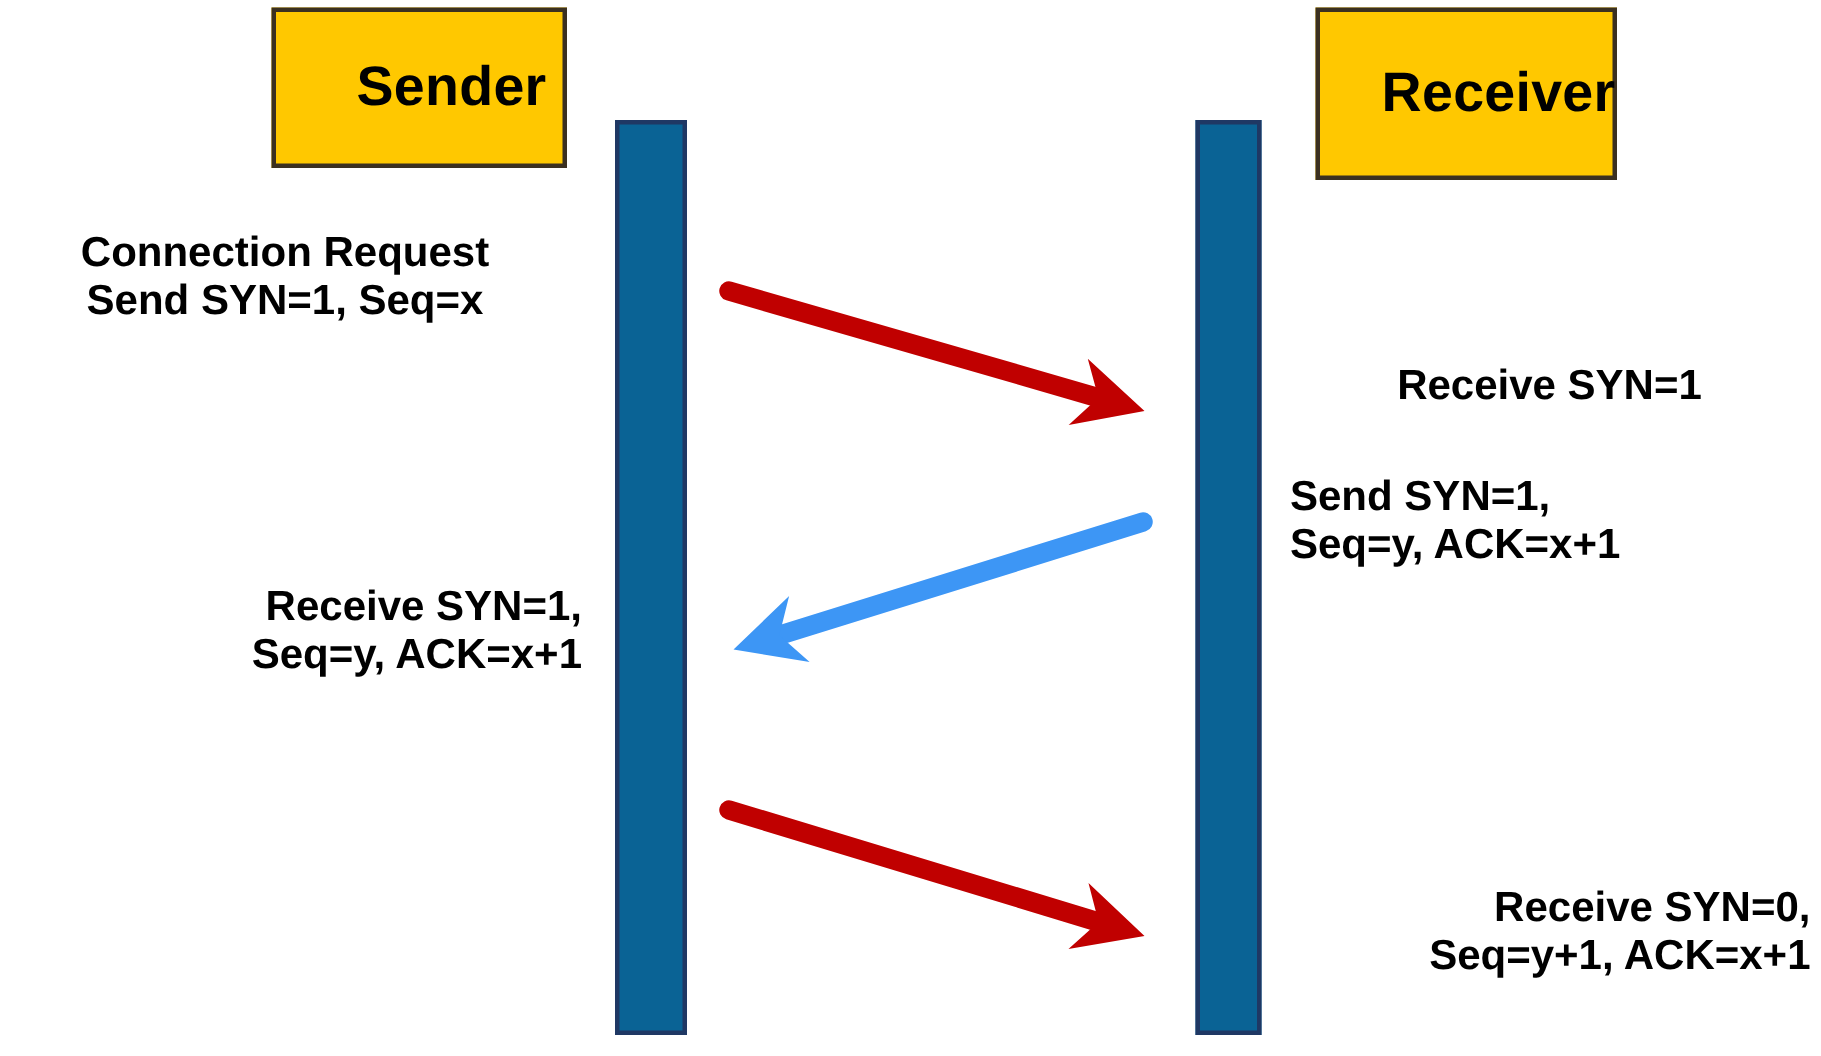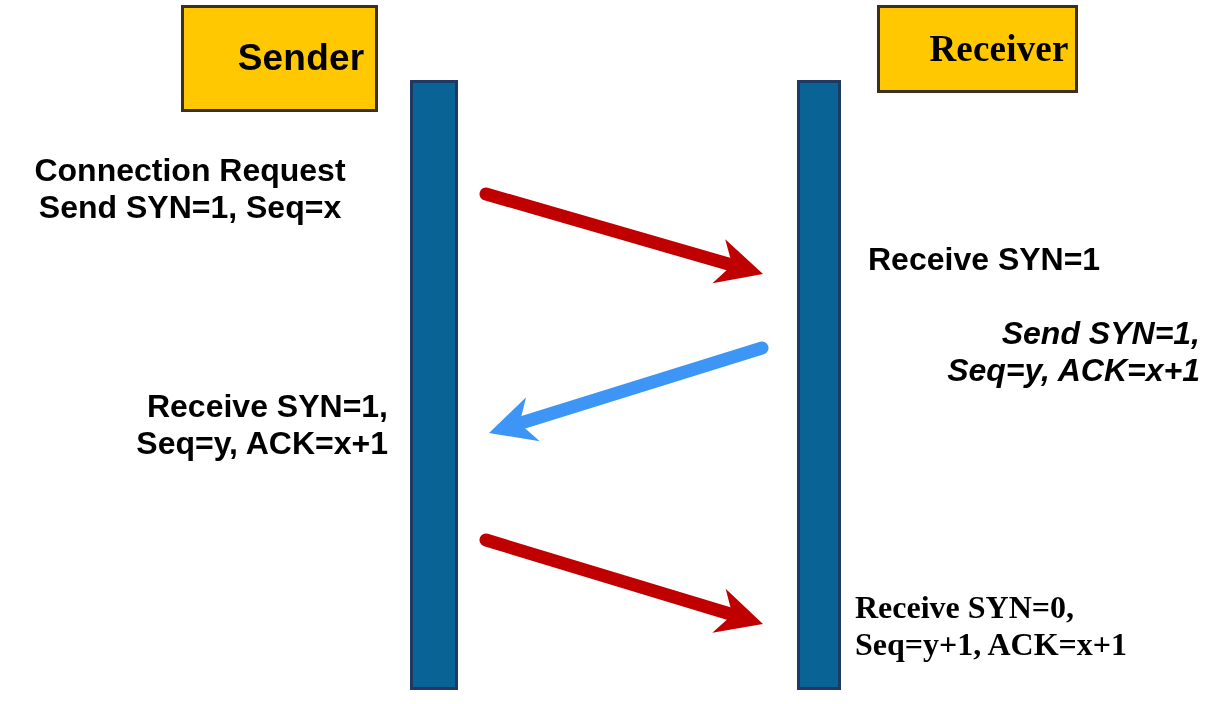--- a/index.html
+++ b/index.html
@@ -31,48 +31,48 @@
   .endpoint-label {
     font-size: 37px;
     font-weight: bold;
     color: #000000;
     letter-spacing: 0.2px;
     line-height: 1.1;
     white-space: nowrap;
     margin-left: 43px;
   }
   #sender-box  { left: 181px; top: 5px; width: 197px; height: 107px; }
-  #receiver-box{ left: 877px; top: 5px; width: 201px; height: 88px; font-family: Liberation Serif, serif; }
+  #receiver-box{ left: 877px; top: 5px; width: 201px; height: 115px; }
 
   
   .lifeline {
     position: absolute;
     background: #0A6395;
     border: 3px solid #1F3864;
     box-sizing: border-box;
   }
   #sender-lifeline   { left: 410px; top: 80px; width: 48px; height: 610px; }
   #receiver-lifeline { left: 797px; top: 80px; width: 44px; height: 610px; }
 
   
   .msg-block {
     position: absolute;
-    font-size: 32px;
+    font-size: 28px;
     font-weight: bold;
     color: #000000;
     line-height: 1.16;
     white-space: pre-line;
   }
 
   #msg-connection-request { left: 4px;   top: 152px; width: 372px; text-align: center; }
   #msg-sender-receive     { left: 58px;  top: 388px; width: 330px; text-align: right; }
   #msg-sender-send-ack    { left: 58px;  top: 493px; width: 330px; text-align: center; }
-  #msg-receiver-receive-syn { left: 868px; top: 241px; width: 330px; }
-  #msg-receiver-send-synack { left: 860px; top: 315px; width: 340px; text-align: right; font-style: italic; }
-  #msg-receiver-receive-final { left: 855px; top: 589px; width: 352px; text-align: left; font-family: Liberation Serif, serif; }
+  #msg-receiver-receive-syn { left: 868px; top: 241px; width: 330px; text-align: center; }
+  #msg-receiver-send-synack { left: 860px; top: 315px; width: 340px; text-align: left; }
+  #msg-receiver-receive-final { left: 855px; top: 589px; width: 352px; text-align: right; }
 
   
   #arrow-layer {
     position: absolute;
     left: 0;
     top: 0;
     width: 1214px;
     height: 704px;
     pointer-events: none;
   }

